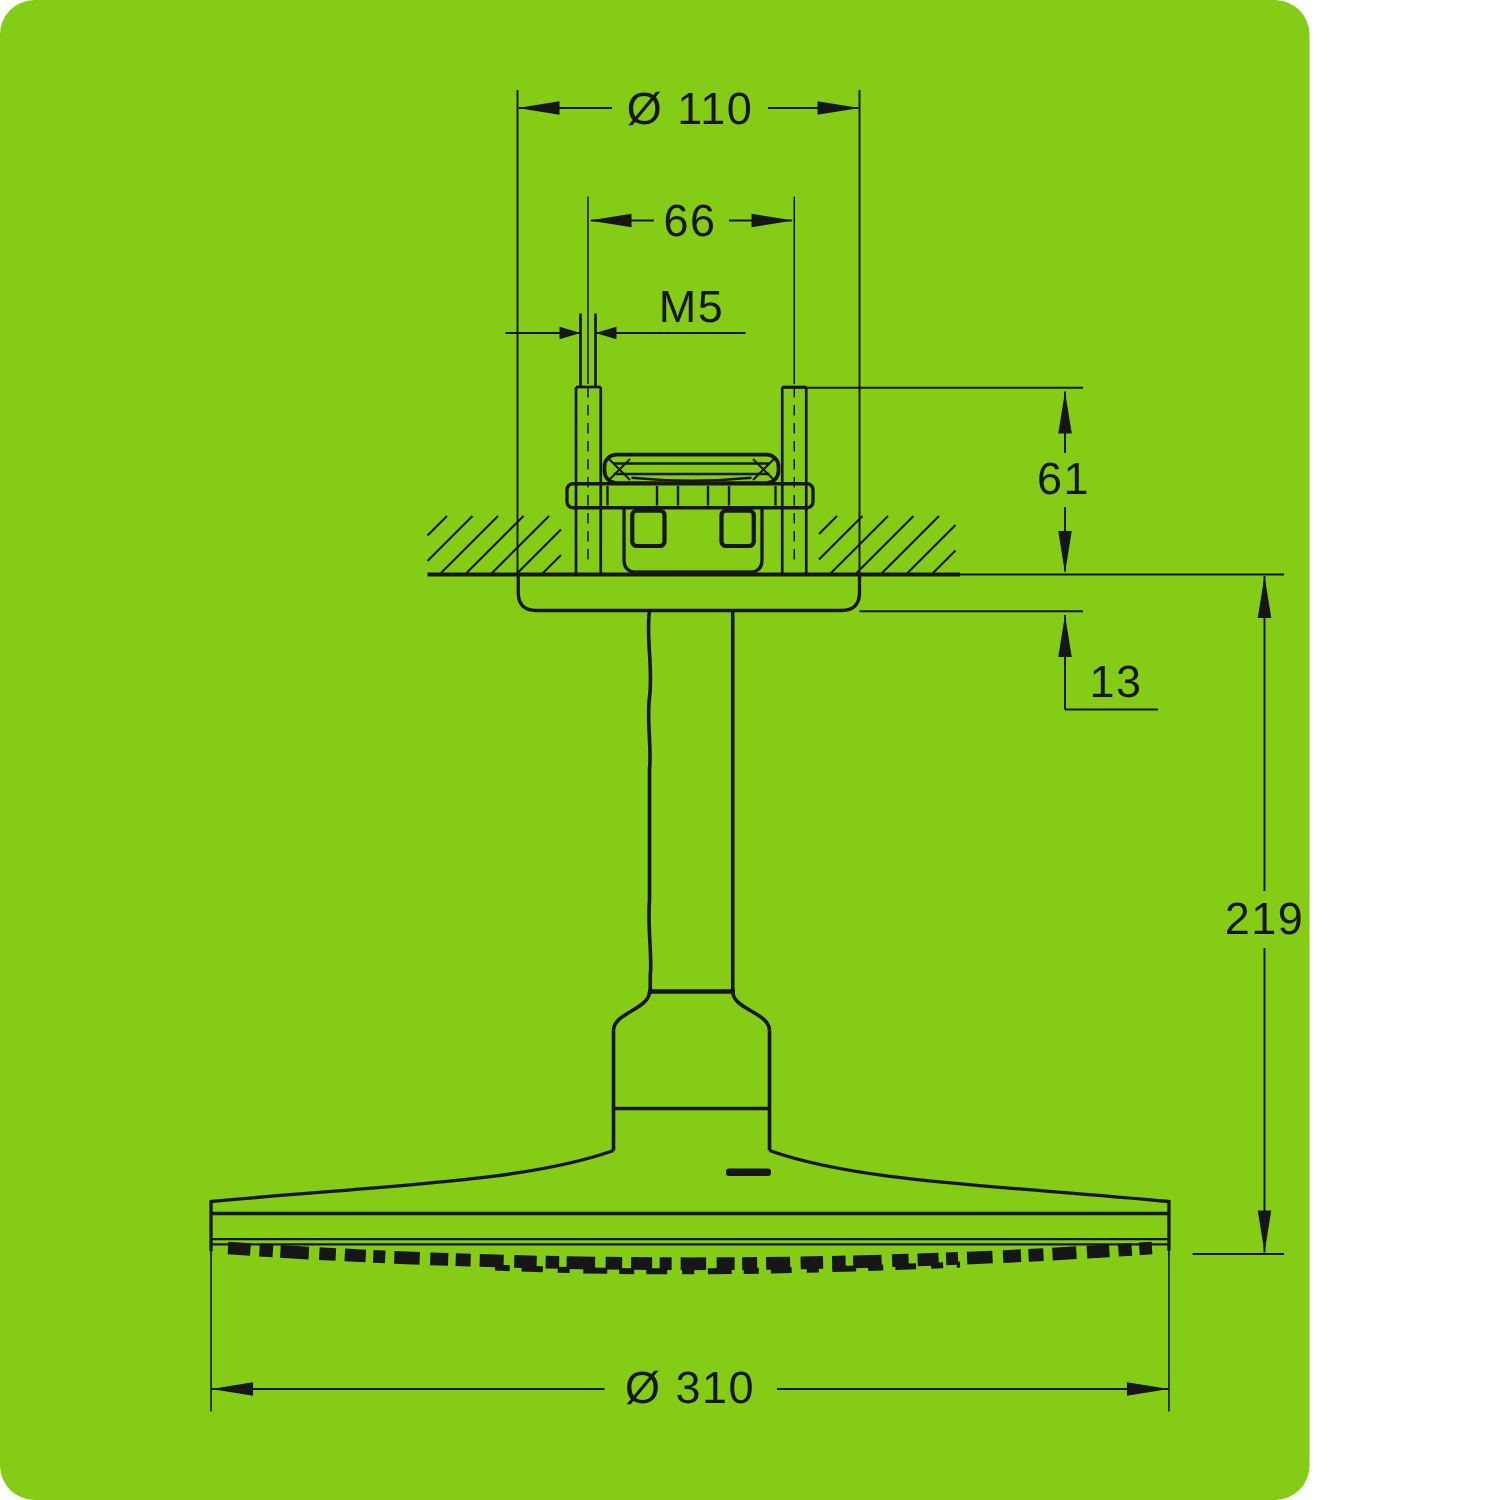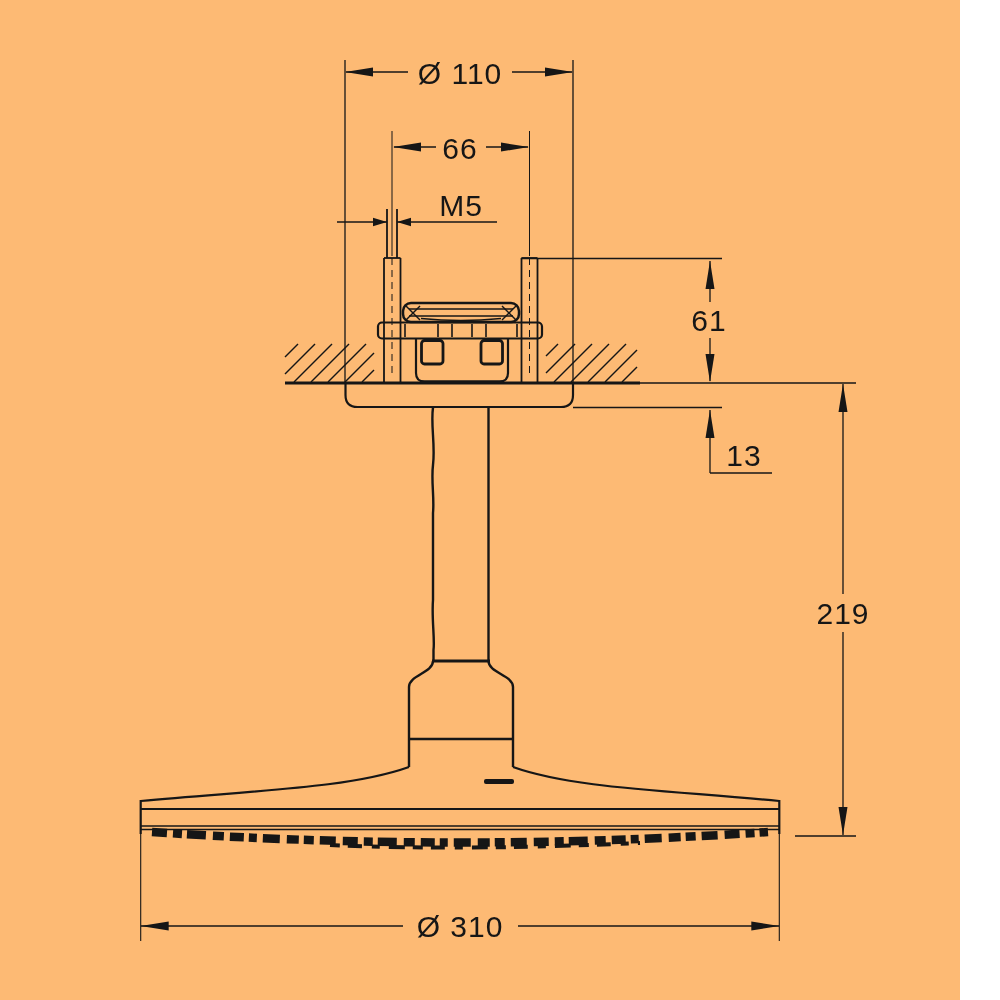--- a/index.html
+++ b/index.html
@@ -1,16 +1,16 @@
 <!DOCTYPE html>
 <html><head>
 <meta charset="utf-8">
 <style>
   html,body{margin:0;padding:0;background:#ffffff;}
-  .stage{width:960px;height:1000px;position:relative;background:#fdba74;overflow:hidden;}
+  .stage{width:873px;height:1000px;position:relative;background:#84cc16;overflow:hidden;border-radius:23px;}
   svg{display:block;}
   text{font-family:"Liberation Sans", sans-serif;font-size:30px;fill:#161616;letter-spacing:1px;}
 </style>
 </head>
 <body>
 
 <div class="stage">
 <svg viewBox="0 0 1000 1000" width="1000" height="1000">
   <g stroke="#161616" fill="none" stroke-linecap="butt">
 

